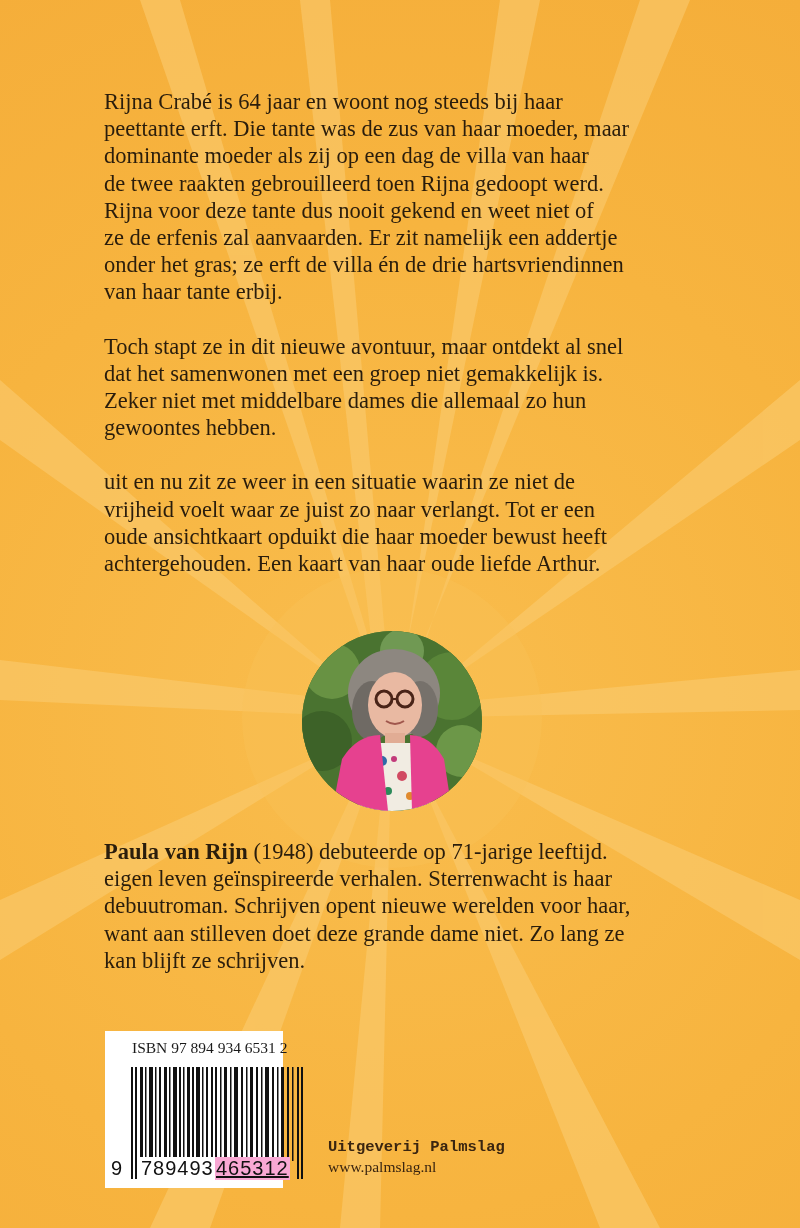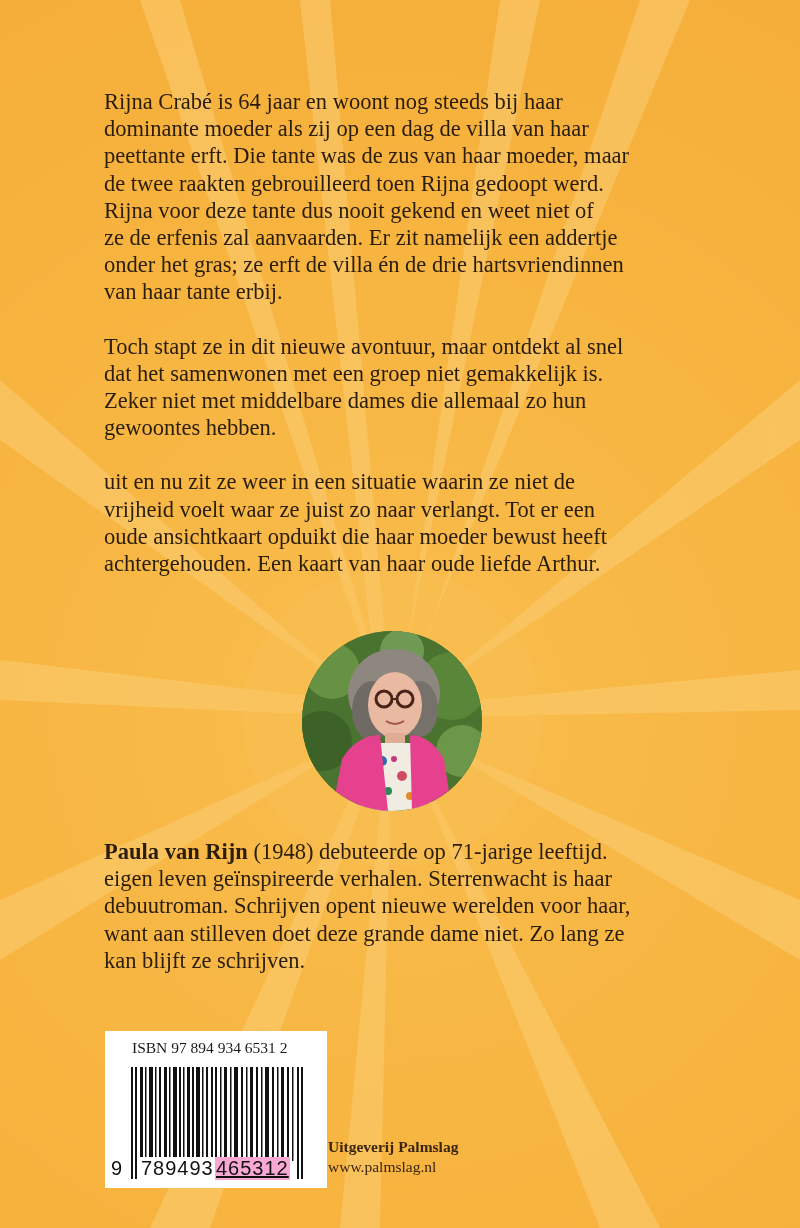--- a/index.html
+++ b/index.html
@@ -41,21 +41,21 @@
       width: 180px; height: 180px;
       border-radius: 50%;
       overflow: hidden;
       background: #4e7a34;
     }
     #bio { top: 838px; }
     .bold { font-weight: bold; }
     .barcode-box {
       position: absolute;
       left: 105px; top: 1031px;
-      width: 222px; height: 157px;
+      width: 178px; height: 157px;
       background: #ffffff;
     }
     .isbn-text {
       position: absolute;
       left: 27px; top: 8px;
       font-family: "Liberation Serif", serif;
       font-size: 15.5px;
       color: #1a1a1a;
       white-space: nowrap;
     }
@@ -77,21 +77,21 @@
     .digits-left { position: absolute; left: 29px; top: 0; background:#fff; padding: 0 1px; }
     .digits-right { position: absolute; left: 104px; top: 0; background:#f9a8d4; padding: 0 1px; text-decoration: underline; }
     .publisher {
       position: absolute;
       left: 328px; top: 1137px;
       font-family: "Liberation Serif", serif;
       color: #3a2510;
       font-size: 15.5px;
       line-height: 20px;
     }
-    .publisher .name { font-weight: bold; }
+    .publisher .name { font-weight: bold; font-family: Liberation Mono, monospace; }
   </style>
 </head>
 <body>
 
 <div class="cover">
 
   <svg class="starburst" viewBox="0 0 800 1228" xmlns="http://www.w3.org/2000/svg">
     <g fill="#fbcd74" opacity="0.55">
       <polygon points="392,718 380,718 300,0 330,0"></polygon>
       <polygon points="392,718 400,718 640,0 690,0"></polygon>
@@ -106,22 +106,22 @@
       <polygon points="392,718 386,710 140,0 180,0"></polygon>
       <polygon points="392,718 398,710 500,0 540,0"></polygon>
       <polygon points="392,718 388,728 340,1228 380,1228"></polygon>
     </g>
     <circle cx="392" cy="718" r="150" fill="#f9c25a" opacity="0.35"></circle>
   </svg>
 
   <div id="blurb" class="text-block">
     <p>
       <span class="line">Rijna Crabé is 64 jaar en woont nog steeds bij haar</span>
+      <span class="line">peettante erft. Die tante was de zus van haar moeder, maar</span>
       <span class="line">dominante moeder als zij op een dag de villa van haar</span>
-      <span class="line">peettante erft. Die tante was de zus van haar moeder, maar</span>
       <span class="line">de twee raakten gebrouilleerd toen Rijna gedoopt werd.</span>
       <span class="line">Rijna voor deze tante dus nooit gekend en weet niet of</span>
       <span class="line">ze de erfenis zal aanvaarden. Er zit namelijk een addertje</span>
       <span class="line">onder het gras; ze erft de villa én de drie hartsvriendinnen</span>
       <span class="line">van haar tante erbij.</span>
     </p>
     <p>
       <span class="line">Toch stapt ze in dit nieuwe avontuur, maar ontdekt al snel</span>
       <span class="line">dat het samenwonen met een groep niet gemakkelijk is.</span>
       <span class="line">Zeker niet met middelbare dames die allemaal zo hun</span>

